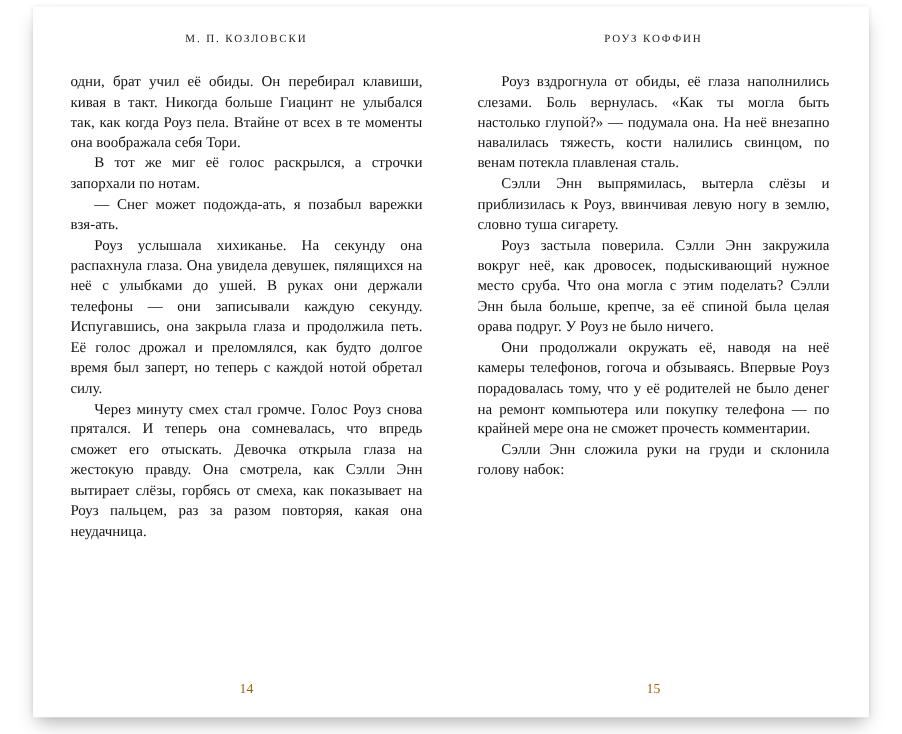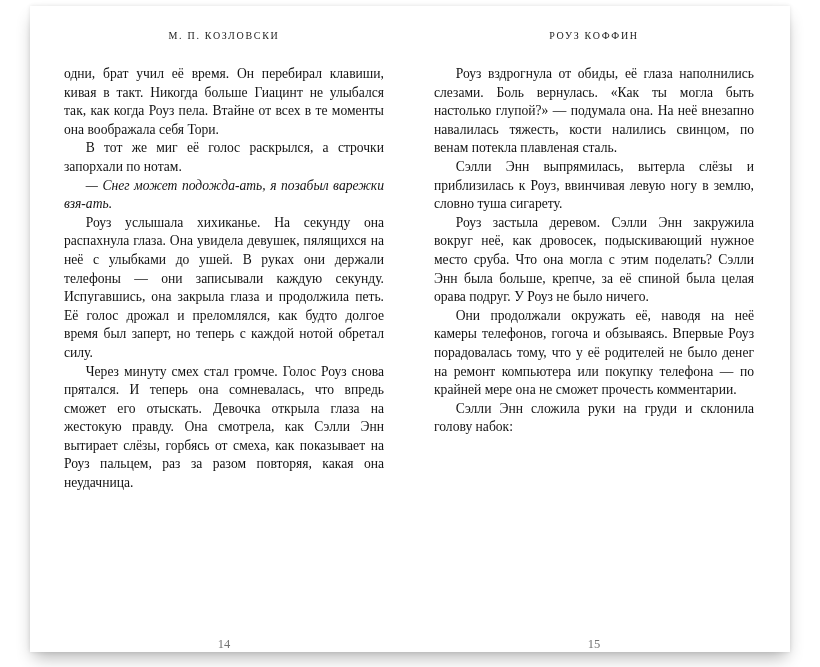--- a/index.html
+++ b/index.html
@@ -15,20 +15,21 @@
     width: 760px; height: 646px;
     background: #ffffff;
     box-shadow: 0 9px 16px -4px rgba(0,0,0,0.30), 0 0 4px rgba(0,0,0,0.10);
     display: flex;
   }
   .page {
     flex: 1 1 50%;
     display: flex;
     flex-direction: column;
     padding-top: 24px;
+    padding-bottom: 18px;
     background: #ffffff;
   }
   .page.left  { padding-left: 34px; padding-right: 26px; }
   .page.right { padding-left: 24px; padding-right: 36px; }
   .running-header {
     text-align: center;
     font-family: "Liberation Serif", serif;
     font-size: 10px;
     letter-spacing: 1.7px;
     color: #222;
@@ -39,51 +40,51 @@
     flex: 1 1 auto;
     overflow: hidden;
     font-family: "Liberation Serif", serif;
     font-size: 13.6px;
     line-height: 18.6px;
     color: #121212;
     text-align: justify;
   }
   .para { margin: 0; }
   .para.indent { text-indent: 1.6em; }
-  .para.italic { font-style: italic; }
+  .para.italic { }
   .page-number {
     text-align: center;
     font-family: "Liberation Serif", serif;
     font-size: 12.5px;
-    color: #737373;
+    color: #a16207;
     padding-top: 6px;
   }
 </style>
 </head>
 <body>
 
 <div class="spread">
 
   <div class="page left">
     <div class="running-header">М. П. КОЗЛОВСКИ</div>
     <div class="body-text">
-        <p class="para">одни, брат учил её время. Он перебирал клавиши, кивая в такт. Никогда больше Гиацинт не улыбался так, как когда Роуз пела. Втайне от всех в те моменты она воображала себя Тори.</p>
+        <p class="para">одни, брат учил её обиды. Он перебирал клавиши, кивая в такт. Никогда больше Гиацинт не улыбался так, как когда Роуз пела. Втайне от всех в те моменты она воображала себя Тори.</p>
         <p class="para indent">В тот же миг её голос раскрылся, а строчки запорхали по нотам.</p>
         <p class="para indent italic">— Снег может подожда-ать, я позабыл варежки взя-ать.</p>
         <p class="para indent">Роуз услышала хихиканье. На секунду она распахнула глаза. Она увидела девушек, пялящихся на неё с улыбками до ушей. В руках они держали телефоны — они записывали каждую секунду. Испугавшись, она закрыла глаза и продолжила петь. Её голос дрожал и преломлялся, как будто долгое время был заперт, но теперь с каждой нотой обретал силу.</p>
         <p class="para indent">Через минуту смех стал громче. Голос Роуз снова прятался. И теперь она сомневалась, что впредь сможет его отыскать. Девочка открыла глаза на жестокую правду. Она смотрела, как Сэлли Энн вытирает слёзы, горбясь от смеха, как показывает на Роуз пальцем, раз за разом повторяя, какая она неудачница.</p>
       </div>
     <div class="page-number">14</div>
   </div>
 
   <div class="page right">
     <div class="running-header">РОУЗ КОФФИН</div>
     <div class="body-text">
         <p class="para indent">Роуз вздрогнула от обиды, её глаза наполнились слезами. Боль вернулась. «Как ты могла быть настолько глупой?» — подумала она. На неё внезапно навалилась тяжесть, кости налились свинцом, по венам потекла плавленая сталь.</p>
         <p class="para indent">Сэлли Энн выпрямилась, вытерла слёзы и приблизилась к Роуз, ввинчивая левую ногу в землю, словно туша сигарету.</p>
-        <p class="para indent">Роуз застыла деревом. Сэлли Энн закружила вокруг неё, как дровосек, подыскивающий нужное место сруба. Что она могла с этим поделать? Сэлли Энн была больше, крепче, за её спиной была целая орава подруг. У Роуз не было ничего.</p>
+        <p class="para indent">Роуз застыла поверила. Сэлли Энн закружила вокруг неё, как дровосек, подыскивающий нужное место сруба. Что она могла с этим поделать? Сэлли Энн была больше, крепче, за её спиной была целая орава подруг. У Роуз не было ничего.</p>
         <p class="para indent">Они продолжали окружать её, наводя на неё камеры телефонов, гогоча и обзываясь. Впервые Роуз порадовалась тому, что у её родителей не было денег на ремонт компьютера или покупку телефона — по крайней мере она не сможет прочесть комментарии.</p>
         <p class="para indent">Сэлли Энн сложила руки на груди и склонила голову набок:</p>
       </div>
     <div class="page-number">15</div>
   </div>
 
 </div>
 
 </body></html>

